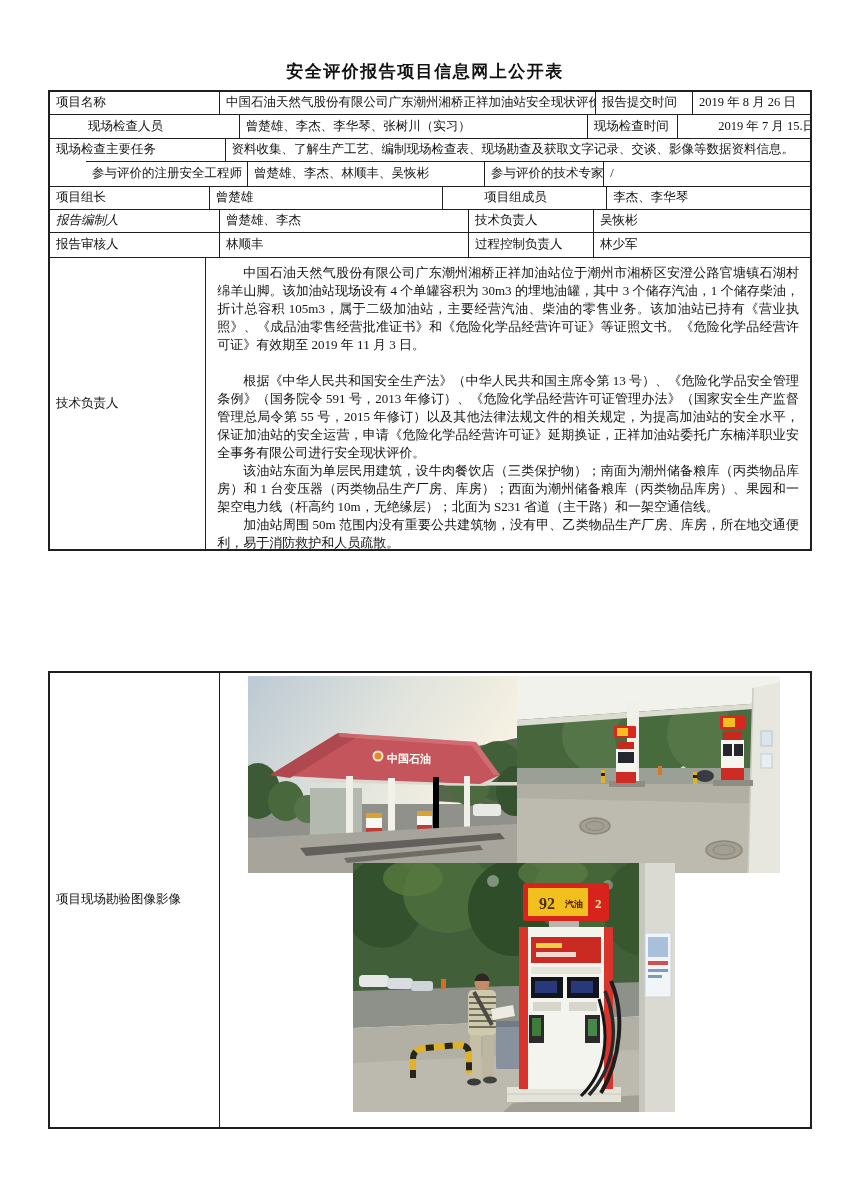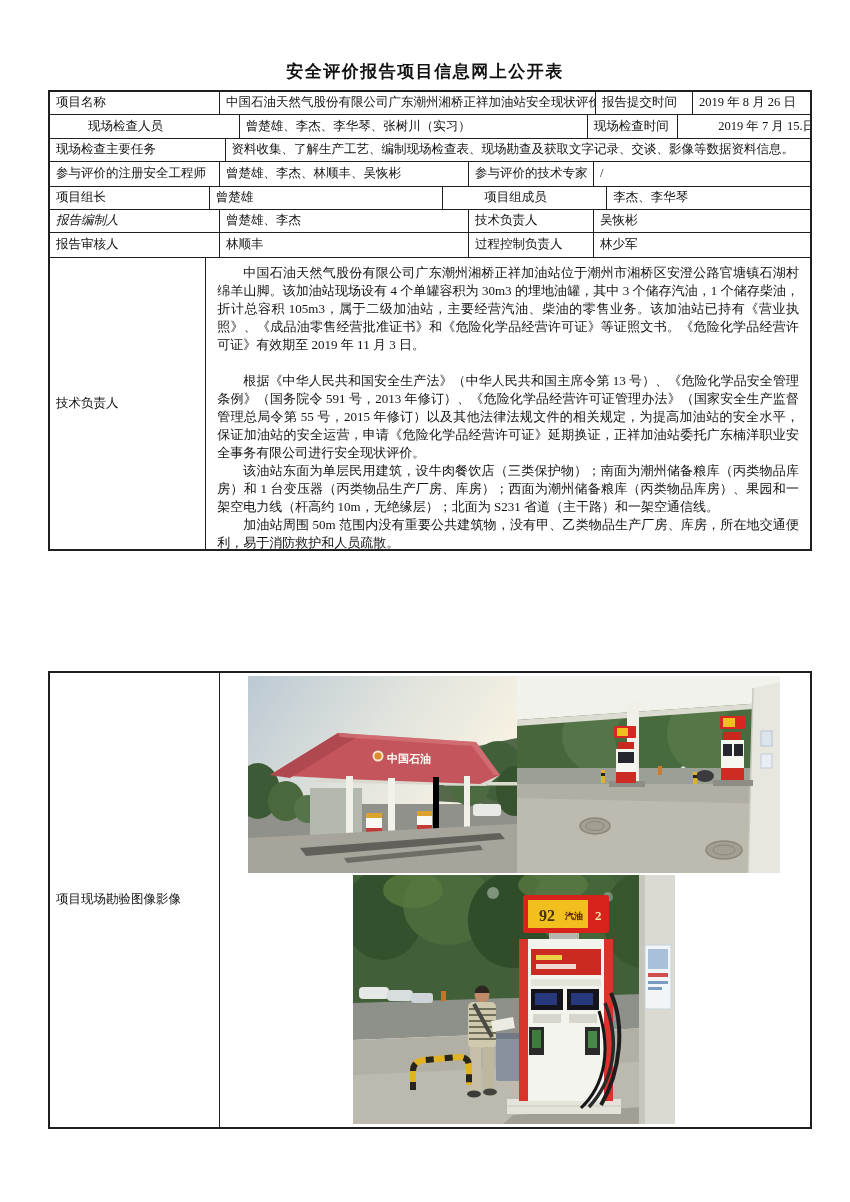--- a/index.html
+++ b/index.html
@@ -46,21 +46,21 @@
     <div class="td" style="width:376px;">曾楚雄、李杰、李华琴、张树川（实习）</div>
     <div class="td" style="width:97px;">现场检查时间</div>
     <div class="td" style="width:140px;padding-left:40px;">2019 年 7 月 15.日</div>
   </div>
 
   <div class="tr" style="height:22px;gap:7px;">
     <div class="td" style="width:169px;">现场检查主要任务</div>
     <div class="td" style="width:591px;">资料收集、了解生产工艺、编制现场检查表、现场勘查及获取文字记录、交谈、影像等数据资料信息。</div>
   </div>
 
-  <div class="tr" style="height:24px;">
+  <div class="tr" style="height:24px;margin-left:36px;">
     <div class="td" style="width:169px;">参与评价的注册安全工程师</div>
     <div class="td" style="width:249px;">曾楚雄、李杰、林顺丰、吴恢彬</div>
     <div class="td" style="width:125px;">参与评价的技术专家</div>
     <div class="td" style="width:217px;">/</div>
   </div>
 
   <div class="tr" style="height:22px;">
     <div class="td" style="width:169px;">项目组长</div>
     <div class="td" style="width:249px;">曾楚雄</div>
     <div class="td" style="width:125px;padding-left:41px;">项目组成员</div>
@@ -204,21 +204,21 @@
           <rect x="141" y="90" width="4" height="9" fill="#cf7a28"></rect>
           <g>
             <ellipse cx="78" cy="150" rx="15" ry="8" fill="#a39f93" stroke="#8b8779" stroke-width="1.5"></ellipse>
             <ellipse cx="78" cy="150" rx="9" ry="4.5" fill="none" stroke="#8b8779" stroke-width="1"></ellipse>
             <ellipse cx="207" cy="174" rx="18" ry="9" fill="#a39f93" stroke="#8b8779" stroke-width="1.5"></ellipse>
             <ellipse cx="207" cy="174" rx="11" ry="5" fill="none" stroke="#8b8779" stroke-width="1"></ellipse>
           </g>
         </svg>
       </div>
 
-      <div class="photo" style="left:133px;top:202px;">
+      <div class="photo" style="left:133px;top:190px;">
         <svg width="322" height="249" viewBox="0 0 322 249">
           <rect width="322" height="135" fill="#41603a"></rect>
           <g>
             <ellipse cx="30" cy="40" rx="40" ry="45" fill="#33512c"></ellipse>
             <ellipse cx="95" cy="30" rx="45" ry="40" fill="#4a6c3d"></ellipse>
             <ellipse cx="160" cy="45" rx="45" ry="48" fill="#2f4d29"></ellipse>
             <ellipse cx="225" cy="30" rx="45" ry="42" fill="#456638"></ellipse>
             <ellipse cx="290" cy="45" rx="40" ry="48" fill="#38572f"></ellipse>
             <ellipse cx="60" cy="15" rx="30" ry="18" fill="#58793f" opacity="0.8"></ellipse>
             <ellipse cx="200" cy="10" rx="35" ry="16" fill="#5c7d44" opacity="0.7"></ellipse>

